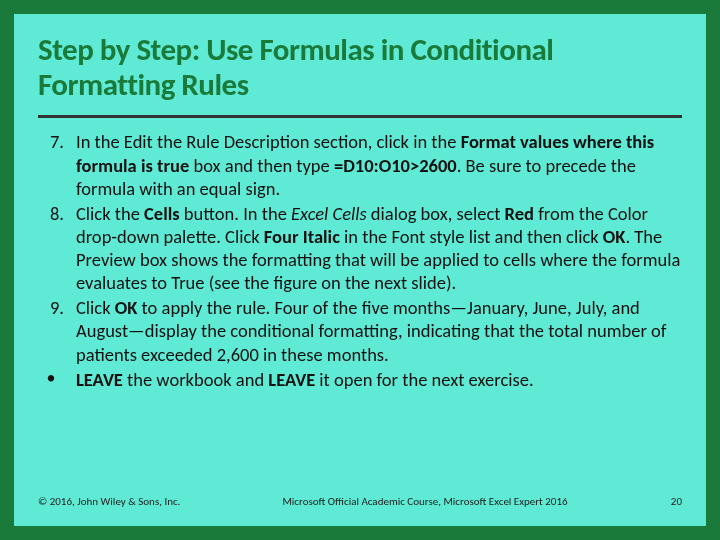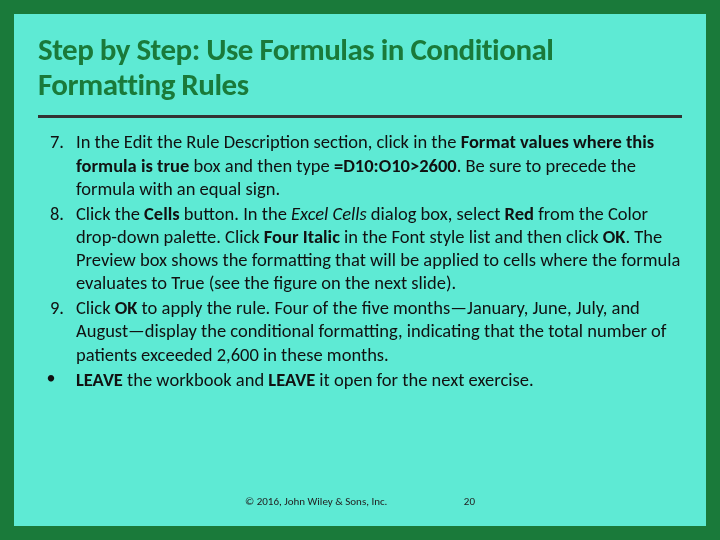--- a/index.html
+++ b/index.html
@@ -50,21 +50,21 @@
     padding-right:12px;
     box-sizing:border-box;
   }
   .text{flex:1}
   .bullet-marker{
     width:38px;flex:0 0 38px;text-align:center;padding-right:12px;box-sizing:border-box;
     font-size:18px;line-height:1.2;
   }
   .footer{
     display:flex;
-    justify-content:center;
+    justify-content:flex-start;
     align-items:flex-end;
     font-size:11px;
     color:#222;
     padding:4px 0 8px 0;
   }
   .footer .center{flex:1;text-align:center}
   .footer .right{width:50px;text-align:right}
   .footer .left{width:180px;text-align:left}
   b{font-weight:700}
   i{font-style:italic}
@@ -88,15 +88,16 @@
         <div class="marker">9.</div>
         <div class="text">Click <b>OK</b> to apply the rule. Four of the five months—January, June, July, and August—display the conditional formatting, indicating that the total number of patients exceeded 2,600 in these months.</div>
       </div>
       <div class="item">
         <div class="bullet-marker">•</div>
         <div class="text"><b>LEAVE</b> the workbook and <b>LEAVE</b> it open for the next exercise.</div>
       </div>
     </div>
   <div class="footer">
     <div class="left">© 2016, John Wiley &amp; Sons, Inc.</div>
+    <div class="center">Microsoft Official Academic Course, Microsoft Excel Expert 2016</div>
     <div class="right">20</div>
   </div>
 </div>
 
 </body></html>

